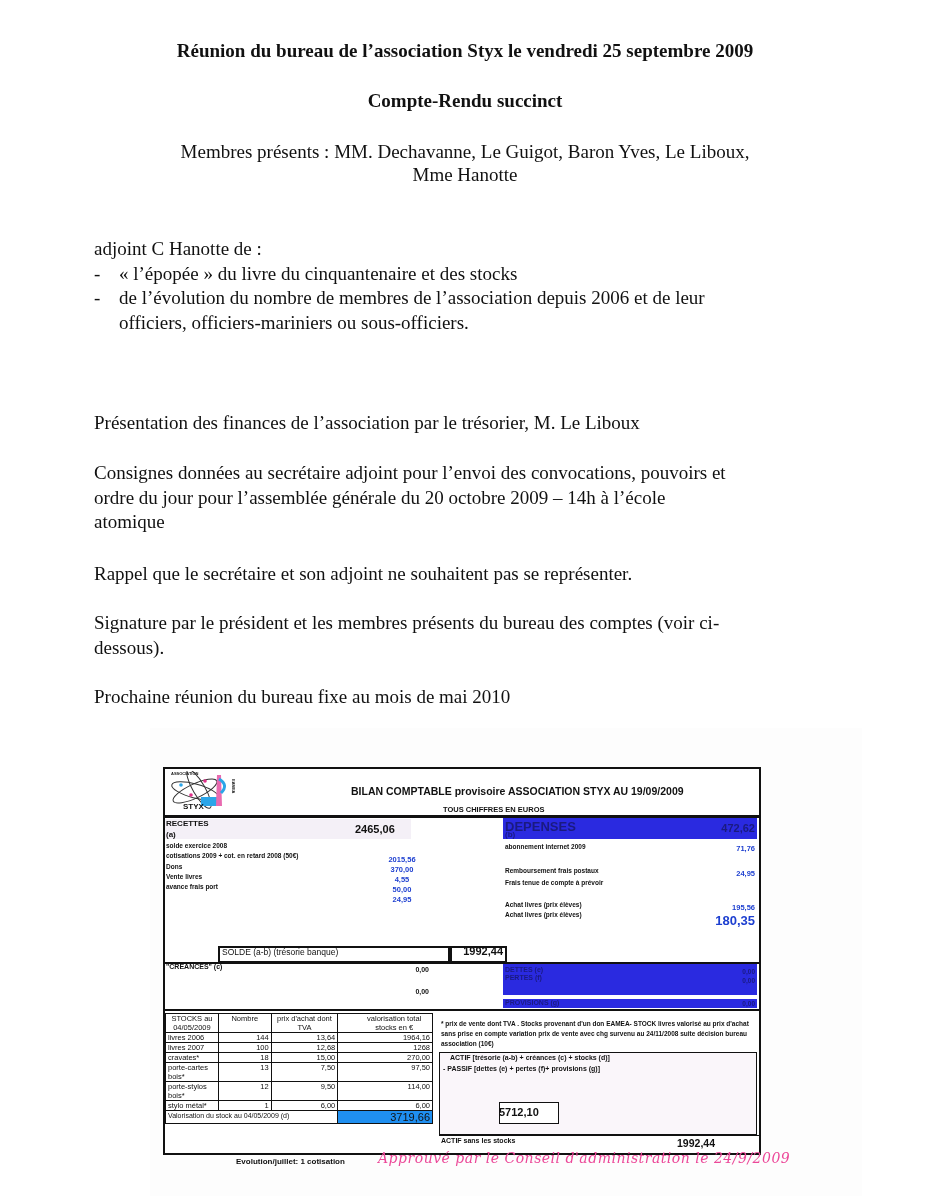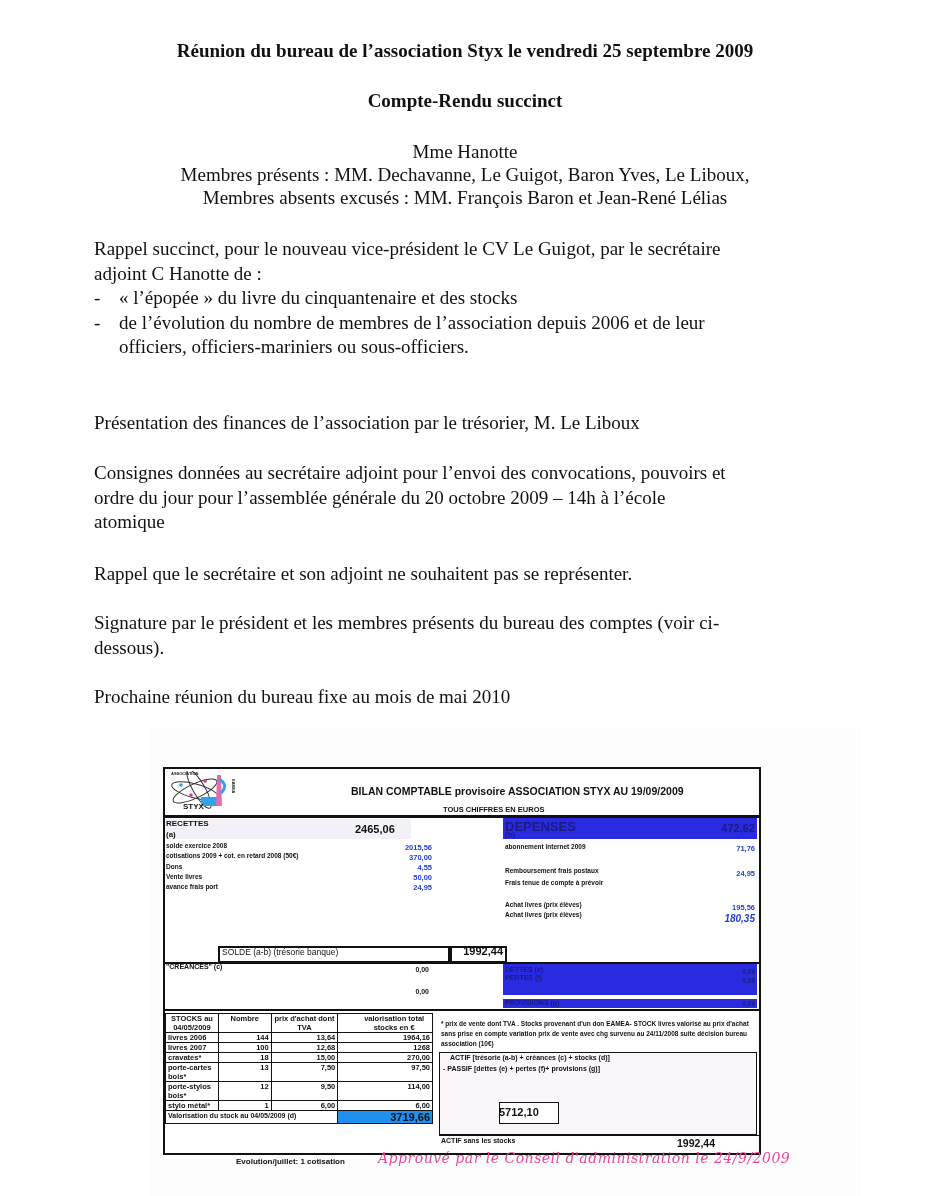--- a/index.html
+++ b/index.html
@@ -12,40 +12,38 @@
   .bullet .dash { width: 25px; flex: none; }
 
   
   .scan { position: absolute; left: 150px; top: 728px; width: 712px; height: 468px; background: #fdfdfd; }
   .tbl { position: absolute; left: 163px; top: 767px; width: 594px; height: 384px; border: 2px solid #111; background: #fff; font-family: "Liberation Sans", sans-serif; font-weight: bold; color: #111; }
   .s { font-family: "Liberation Sans", sans-serif; font-weight: bold; position: absolute; white-space: nowrap; }
   .blue-num { color: #1d3fd0; }
   .bluebar { background: #2a2ae0; }
   .box { position: absolute; border: 1.5px solid #111; }
   .hline { position: absolute; height: 0; border-top: 2px solid #111; }
-  table.stock { position: absolute; border-collapse: collapse; font-family: "Liberation Sans", sans-serif; font-weight: bold; font-size: 7.5px; }
+  table.stock { position: absolute; border-collapse: collapse; font-family: "Liberation Sans", sans-serif; font-weight: normal; font-size: 7.5px; }
   table.stock td { border: 1.5px solid #111; padding: 0 2px; vertical-align: top; line-height: 9px; }
   table.stock td.num { text-align: right; }
   table.stock td.hdr { text-align: center; }
   .hand { font-family: "DejaVu Serif", serif; font-style: italic; font-size: 14px; color: #ec4899; letter-spacing: 0.5px; }
 </style>
 </head>
 <body>
 
 <div class="abs title" style="top:40px;">Réunion du bureau de l’association Styx le vendredi 25  septembre 2009</div>
 <div class="abs title" style="top:90px;">Compte-Rendu succinct</div>
 
 <div class="abs center" style="top:140px;">
+  <div>Membres présents : MM. Dechavanne, Le Guigot, Baron Yves, Le Liboux,</div>
   <div>Mme Hanotte</div>
-  <div>Membres présents : MM. Dechavanne, Le Guigot, Baron Yves, Le Liboux,</div>
-  <div>Membres absents excusés : MM. François Baron et Jean-René Lélias</div>
 </div>
 
 <div class="abs para" style="top:237px;">
-  <div>Rappel succinct, pour le nouveau vice-président le CV Le Guigot, par le secrétaire</div>
   <div>adjoint C Hanotte de :</div>
   <div class="bullet">
     <span class="dash">-</span>
     <span>« l’épopée » du livre du cinquantenaire et des stocks</span>
   </div>
   <div class="bullet">
     <span class="dash">-</span>
     <div>
       <div>de l’évolution du nombre de membres de l’association depuis 2006 et de leur</div>
       <div>officiers, officiers-mariniers ou sous-officiers.</div>
@@ -98,41 +96,41 @@
   <div class="s" style="left:1px;top:50px;font-size:8px;">RECETTES</div>
   <div class="s" style="left:1px;top:61px;font-size:8px;">(a)</div>
   <div class="s" style="left:190px;top:54px;font-size:11px;">2465,06</div>
   <div class="s" style="left:1px;top:72px;font-size:6.5px;line-height:10.3px;">
     <div>solde exercice 2008</div>
     <div>cotisations 2009 + cot. en retard 2008 (50€)</div>
     <div>Dons</div>
     <div>Vente livres</div>
     <div>avance frais port</div>
   </div>
-  <div class="s blue-num" style="left:207px;top:74px;width:60px;text-align:right;font-size:7.5px;line-height:10px;">
+  <div class="s blue-num" style="left:207px;top:86px;width:60px;text-align:center;font-size:7.5px;line-height:10px;">
     <div>2015,56</div>
     <div>370,00</div>
     <div>4,55</div>
     <div>50,00</div>
     <div>24,95</div>
   </div>
 
   <div class="bluebar" style="position:absolute;left:338px;top:49px;width:254px;height:21px;"></div>
   <div class="s" style="left:340px;top:50px;font-size:13px;color:#1a1a80;">DEPENSES</div>
   <div class="s" style="left:340px;top:61px;font-size:8px;color:#1a1a80;">(b)</div>
   <div class="s" style="left:520px;top:53px;width:70px;text-align:right;font-size:11px;color:#1a1a80;">472,62</div>
   <div class="s" style="left:340px;top:74px;font-size:6.5px;">abonnement internet 2009</div>
   <div class="s blue-num" style="left:520px;top:75px;width:70px;text-align:right;font-size:7.5px;">71,76</div>
   <div class="s" style="left:340px;top:98px;font-size:6.5px;">Remboursement frais postaux</div>
   <div class="s blue-num" style="left:520px;top:100px;width:70px;text-align:right;font-size:7.5px;">24,95</div>
   <div class="s" style="left:340px;top:110px;font-size:6.5px;">Frais tenue de compte à prévoir</div>
   <div class="s" style="left:340px;top:132px;font-size:6.5px;">Achat livres (prix élèves)</div>
   <div class="s blue-num" style="left:520px;top:134px;width:70px;text-align:right;font-size:7.5px;">195,56</div>
   <div class="s" style="left:340px;top:142px;font-size:6.5px;">Achat livres (prix élèves)</div>
-  <div class="s blue-num" style="left:520px;top:144px;width:70px;text-align:right;font-size:10px;font-style:italic;">180,35</div>
+  <div class="s blue-num" style="left:520px;top:144px;width:70px;text-align:right;font-size:13px;">180,35</div>
 
   <div class="box" style="left:53px;top:177px;width:230px;height:13px;border-width:2px;"></div>
   <div class="s" style="left:57px;top:178px;font-size:8.5px;font-weight:normal;">SOLDE (a-b) (trésorie banque)</div>
   <div class="box" style="left:283px;top:177px;width:55px;height:13px;border-width:2px;"></div>
   <div class="s" style="left:283px;top:176px;width:55px;text-align:right;font-size:11px;">1992,44</div>
   <div class="hline" style="left:0;right:0;top:193px;"></div>
 
   <div class="s" style="left:1px;top:194px;font-size:7px;">"CREANCES" (c)</div>
   <div class="s" style="left:230px;top:197px;width:34px;text-align:right;font-size:7px;">0,00</div>
   <div class="s" style="left:230px;top:219px;width:34px;text-align:right;font-size:7px;">0,00</div>

